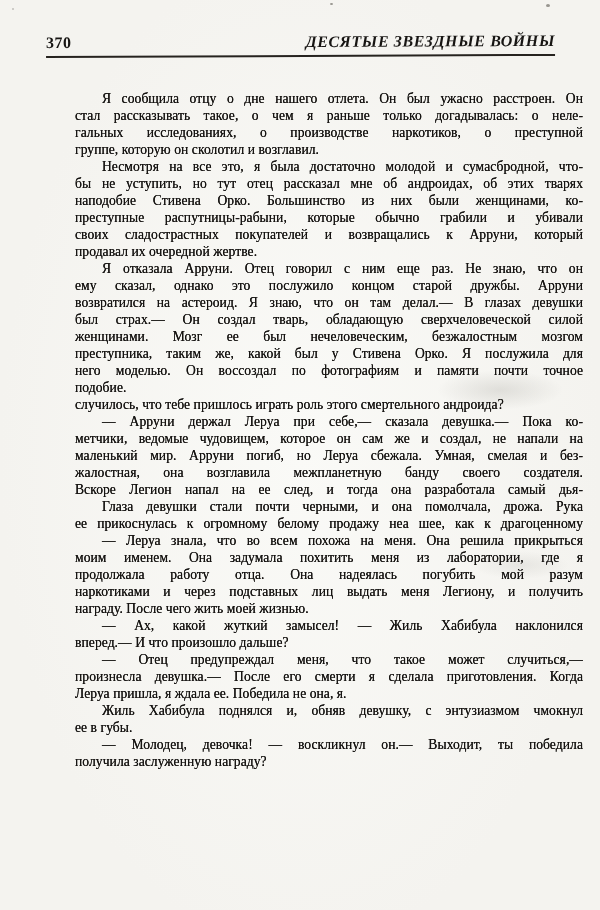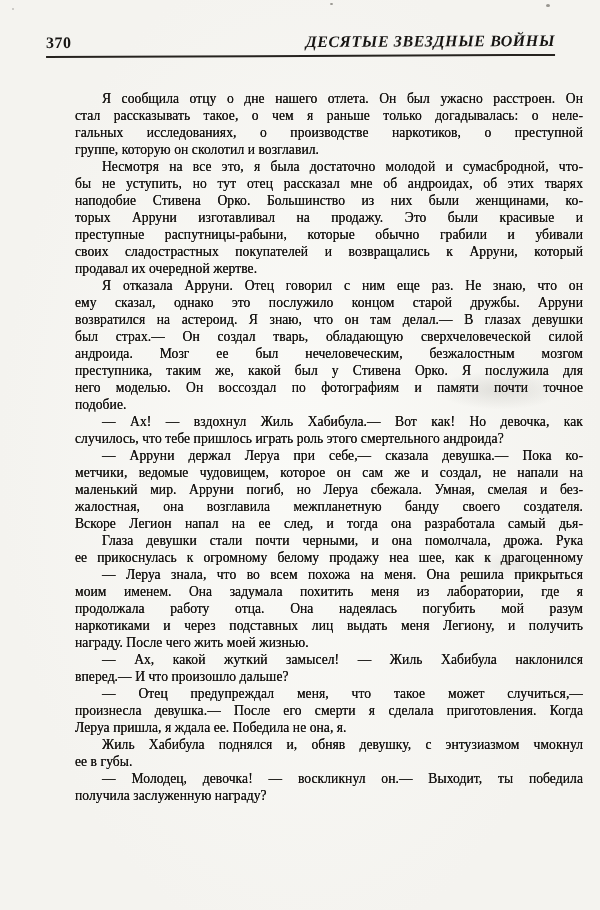--- a/index.html
+++ b/index.html
@@ -100,37 +100,35 @@
       <div class="para">
         <div class="line first">Я сообщила отцу о дне нашего отлета. Он был ужасно расстроен. Он</div>
         <div class="line">стал рассказывать такое, о чем я раньше только догадывалась: о неле-</div>
         <div class="line">гальных исследованиях, о производстве наркотиков, о преступной</div>
         <div class="line last">группе, которую он сколотил и возглавил.</div>
       </div>
       <div class="para">
         <div class="line first">Несмотря на все это, я была достаточно молодой и сумасбродной, что-</div>
         <div class="line">бы не уступить, но тут отец рассказал мне об андроидах, об этих тварях</div>
         <div class="line">наподобие Стивена Орко. Большинство из них были женщинами, ко-</div>
-        <div class="line">торых Арруни изготавливал на продажу. Это были красивые и</div>
         <div class="line">преступные распутницы-рабыни, которые обычно грабили и убивали</div>
         <div class="line">своих сладострастных покупателей и возвращались к Арруни, который</div>
         <div class="line last">продавал их очередной жертве.</div>
       </div>
       <div class="para">
         <div class="line first">Я отказала Арруни. Отец говорил с ним еще раз. Не знаю, что он</div>
         <div class="line">ему сказал, однако это послужило концом старой дружбы. Арруни</div>
         <div class="line">возвратился на астероид. Я знаю, что он там делал.— В глазах девушки</div>
         <div class="line">был страх.— Он создал тварь, обладающую сверхчеловеческой силой</div>
-        <div class="line">андроида. Мозг ее был нечеловеческим, безжалостным мозгом</div>
+        <div class="line">женщинами. Мозг ее был нечеловеческим, безжалостным мозгом</div>
         <div class="line">преступника, таким же, какой был у Стивена Орко. Я послужила для</div>
         <div class="line">него моделью. Он воссоздал по фотографиям и памяти почти точное</div>
         <div class="line last">подобие.</div>
       </div>
       <div class="para">
-        <div class="line first">— Ах! — вздохнул Жиль Хабибула.— Вот как! Но девочка, как</div>
         <div class="line last">случилось, что тебе пришлось играть роль этого смертельного андроида?</div>
       </div>
       <div class="para">
         <div class="line first">— Арруни держал Леруа при себе,— сказала девушка.— Пока ко-</div>
         <div class="line">метчики, ведомые чудовищем, которое он сам же и создал, не напали на</div>
         <div class="line">маленький мир. Арруни погиб, но Леруа сбежала. Умная, смелая и без-</div>
         <div class="line">жалостная, она возглавила межпланетную банду своего создателя.</div>
         <div class="line">Вскоре Легион напал на ее след, и тогда она разработала самый дья-</div>
       </div>
       <div class="para">

